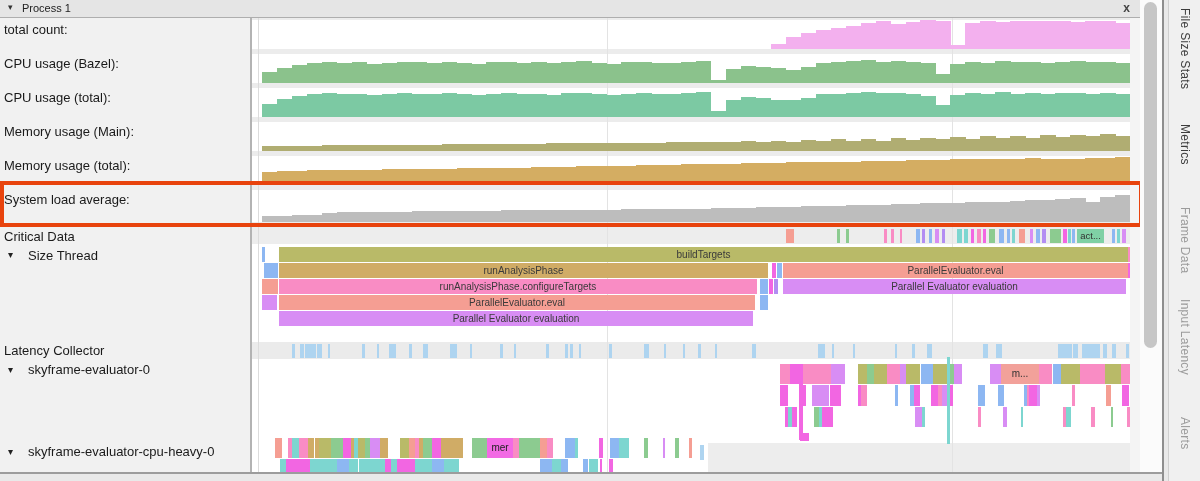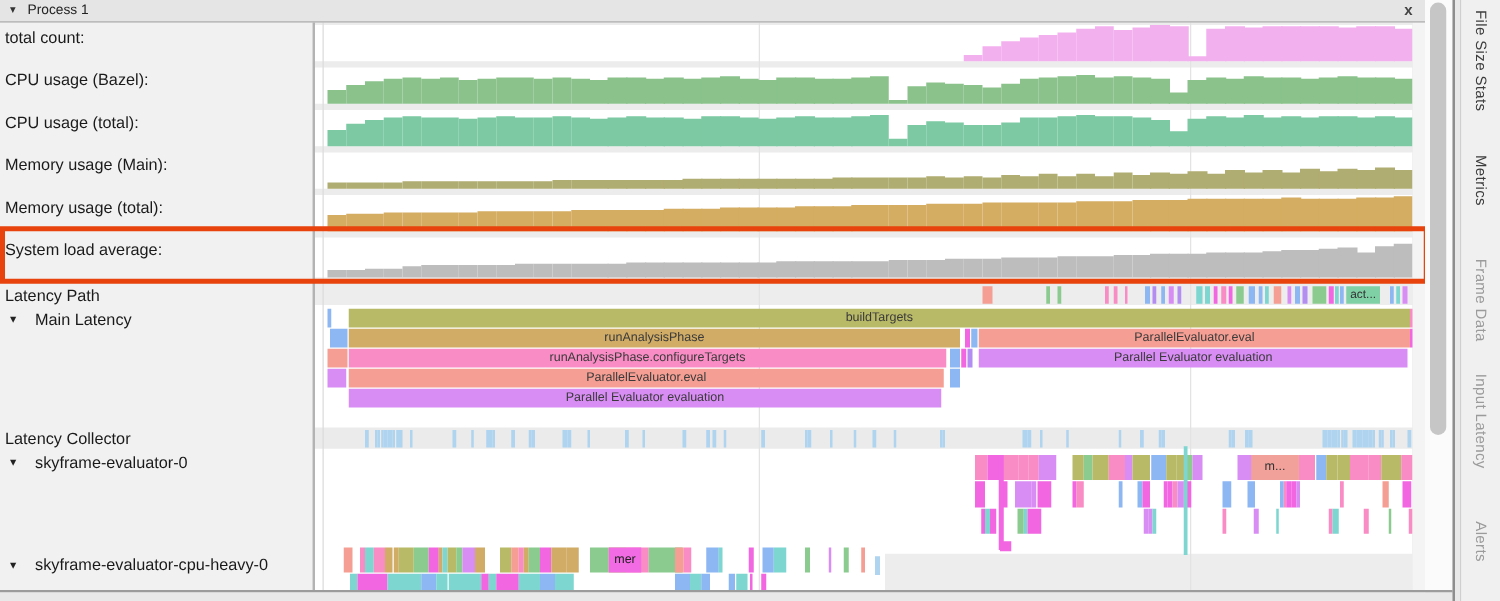--- a/index.html
+++ b/index.html
@@ -643,23 +643,23 @@
       </div>
     <div id="left-col"></div>
     <div id="left-divider"></div>
     <div id="label-layer">
         <div style="left: 4px; top: 22px; font-size: 13px; color: rgb(26, 26, 26); white-space: nowrap; z-index: 21; position: absolute;">total count:</div>
         <div style="left: 4px; top: 56px; font-size: 13px; color: rgb(26, 26, 26); white-space: nowrap; z-index: 21; position: absolute;">CPU usage (Bazel):</div>
         <div style="left: 4px; top: 90px; font-size: 13px; color: rgb(26, 26, 26); white-space: nowrap; z-index: 21; position: absolute;">CPU usage (total):</div>
         <div style="left: 4px; top: 124px; font-size: 13px; color: rgb(26, 26, 26); white-space: nowrap; z-index: 21; position: absolute;">Memory usage (Main):</div>
         <div style="left: 4px; top: 158px; font-size: 13px; color: rgb(26, 26, 26); white-space: nowrap; z-index: 21; position: absolute;">Memory usage (total):</div>
         <div style="left: 4px; top: 192px; font-size: 13px; color: rgb(26, 26, 26); white-space: nowrap; z-index: 21; position: absolute;">System load average:</div>
-        <div style="left: 4px; top: 229px; font-size: 13px; color: rgb(26, 26, 26); z-index: 21; position: absolute;">Latency Path</div>
+        <div style="left: 4px; top: 229px; font-size: 13px; color: rgb(26, 26, 26); z-index: 21; position: absolute;">Critical Data</div>
         <div style="left: 8px; top: 249px; font-size: 10px; color: rgb(34, 34, 34); z-index: 22; cursor: pointer; position: absolute;">▾</div>
-        <div style="left: 28px; top: 248px; font-size: 13px; color: rgb(26, 26, 26); z-index: 21; position: absolute;">Main Latency</div>
+        <div style="left: 28px; top: 248px; font-size: 13px; color: rgb(26, 26, 26); z-index: 21; position: absolute;">Size Thread</div>
         <div style="left: 4px; top: 343px; font-size: 13px; color: rgb(26, 26, 26); z-index: 21; position: absolute;">Latency Collector</div>
         <div style="left: 8px; top: 364px; font-size: 10px; color: rgb(34, 34, 34); z-index: 22; cursor: pointer; position: absolute;">▾</div>
         <div style="left: 28px; top: 362px; font-size: 13px; color: rgb(26, 26, 26); z-index: 21; position: absolute;">skyframe-evaluator-0</div>
         <div style="left: 8px; top: 446px; font-size: 10px; color: rgb(34, 34, 34); z-index: 22; cursor: pointer; position: absolute;">▾</div>
         <div style="left: 28px; top: 444px; font-size: 13px; color: rgb(26, 26, 26); z-index: 21; position: absolute;">skyframe-evaluator-cpu-heavy-0</div>
       </div>
     <div id="hl-box" style="left: 0px; top: 181px; width: 1143px; height: 46px; border: 4px solid rgb(232, 67, 13); background: transparent;"></div>
   </div>
   <div id="vscroll-track"></div>
   <div id="vscroll-thumb"></div>

